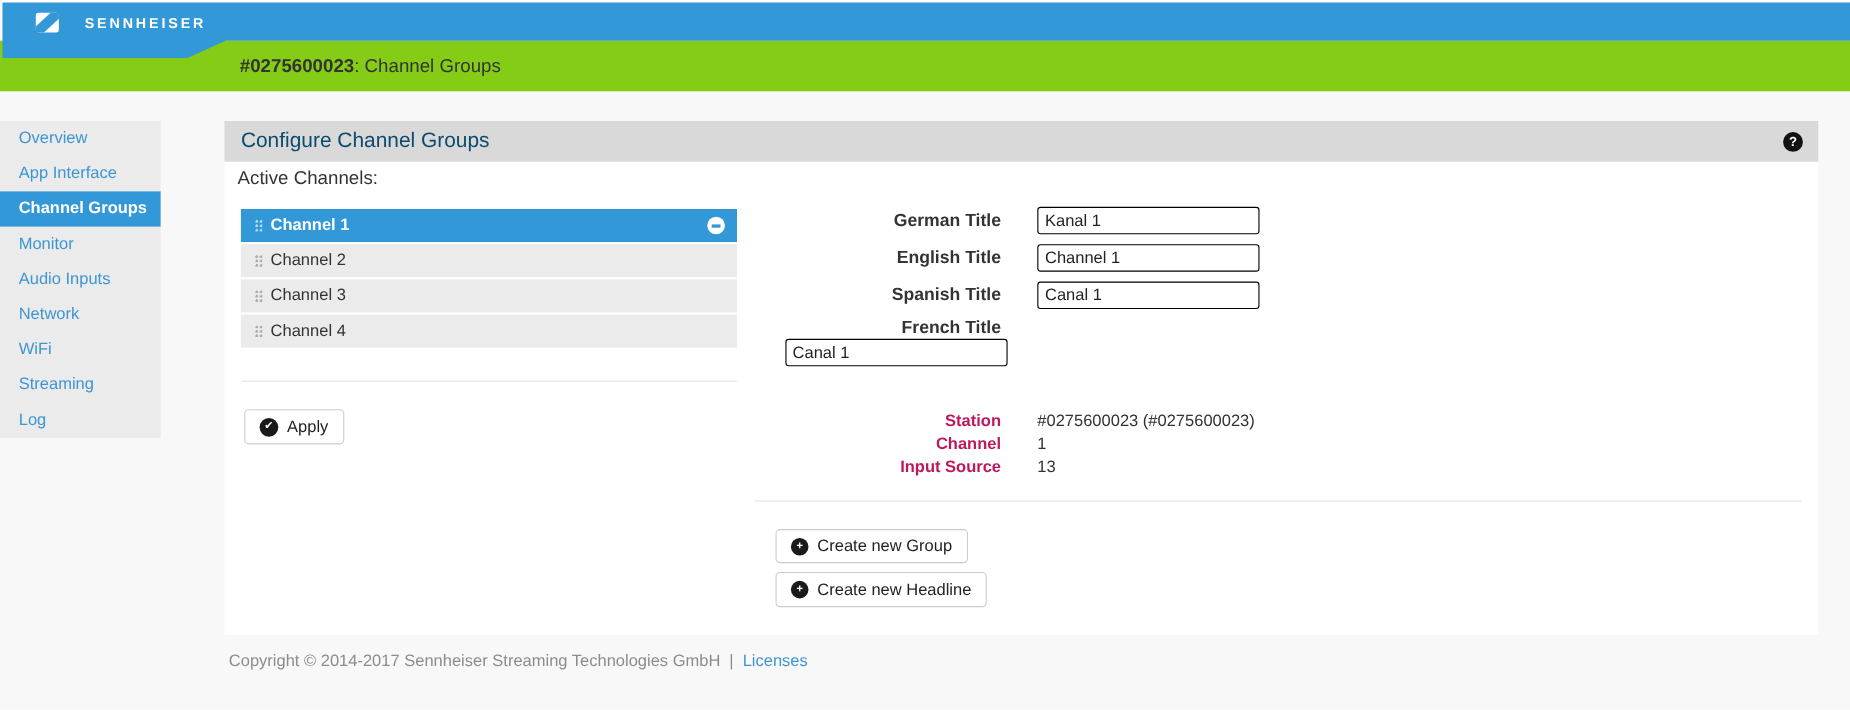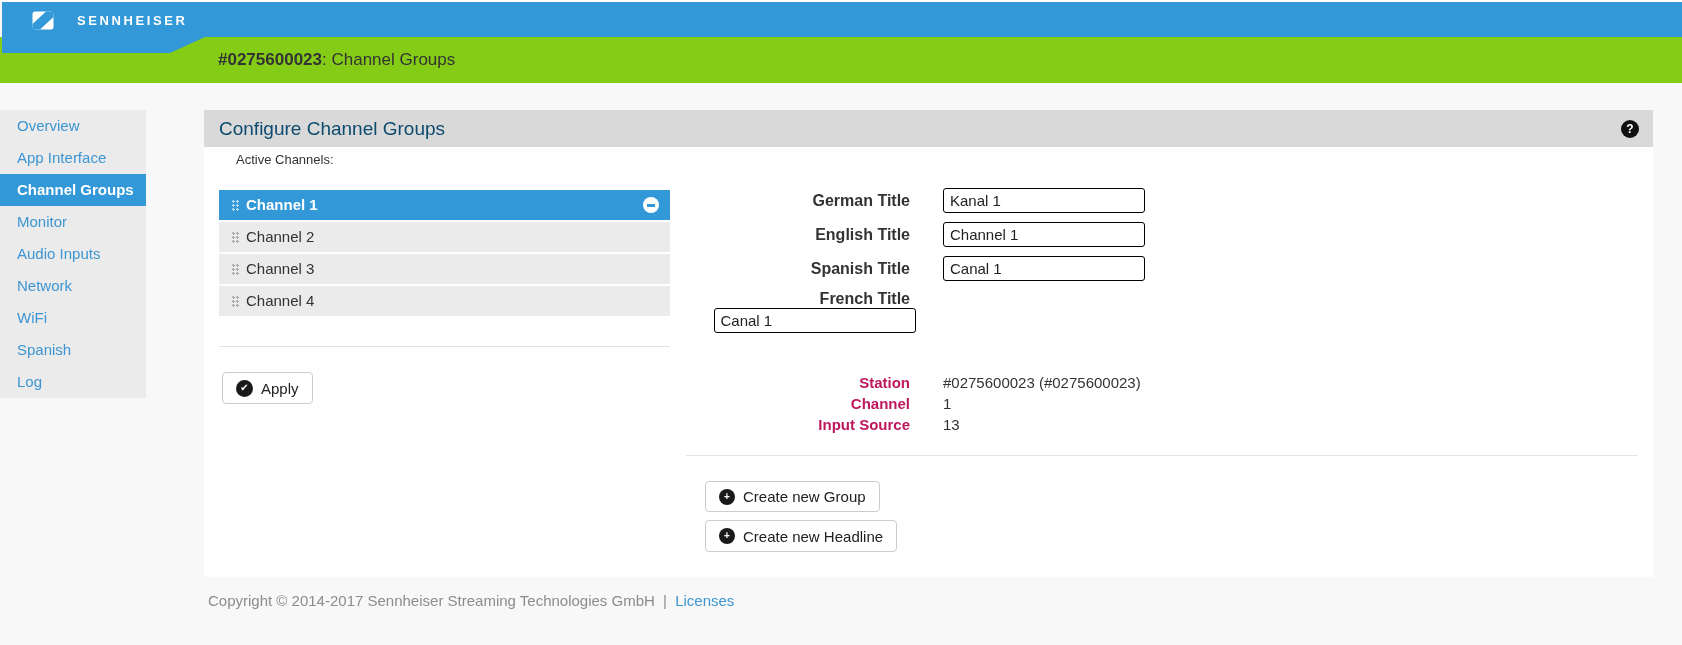--- a/index.html
+++ b/index.html
@@ -43,21 +43,21 @@
   .panel-header {
     position:absolute; top:0; left:0; width:100%; height:37px; background:#d9d9d9;
   }
   .panel-title { position:absolute; left:15px; line-height:37px; font-size:19px; color:#0c4a6e; }
   .help-badge {
     position:absolute; right:14px; top:10px; width:18px; height:18px; border-radius:50%;
     background:#111; color:#fff; font-size:12px; font-weight:bold;
     display:flex; align-items:center; justify-content:center; cursor:pointer;
   }
 
-  .active-channels-label { position:absolute; left:32px; top:42px; font-size:13px; color:#333; }
+  .active-channels-label { position:absolute; left:12px; top:42px; font-size:17px; color:#333; }
 
   
   .channel-list { position:absolute; left:15px; top:80px; width:451px; }
   .channel-row {
     position:relative; height:30px; line-height:30px; background:#ebebeb;
     margin-bottom:2px; padding-left:27px; font-size:15px; color:#333; cursor:pointer;
   }
   .channel-row.selected { background:#3298d8; color:#fff; font-weight:bold; }
   .drag-handle {
     position:absolute; left:13px; top:10px; width:7px; height:11px; cursor:grab;
@@ -137,21 +137,21 @@
 </div>
 
 <nav class="sidebar">
   <div class="side-item">Overview</div>
   <div class="side-item">App Interface</div>
   <div class="side-item active">Channel Groups</div>
   <div class="side-item">Monitor</div>
   <div class="side-item">Audio Inputs</div>
   <div class="side-item">Network</div>
   <div class="side-item">WiFi</div>
-  <div class="side-item">Spanish</div>
+  <div class="side-item">Streaming</div>
   <div class="side-item">Log</div>
 </nav>
 
 <main class="panel">
   <div class="panel-header">
     <div class="panel-title">Configure Channel Groups</div>
     <div class="help-badge">?</div>
   </div>
 
   <div class="active-channels-label">Active Channels:</div>

